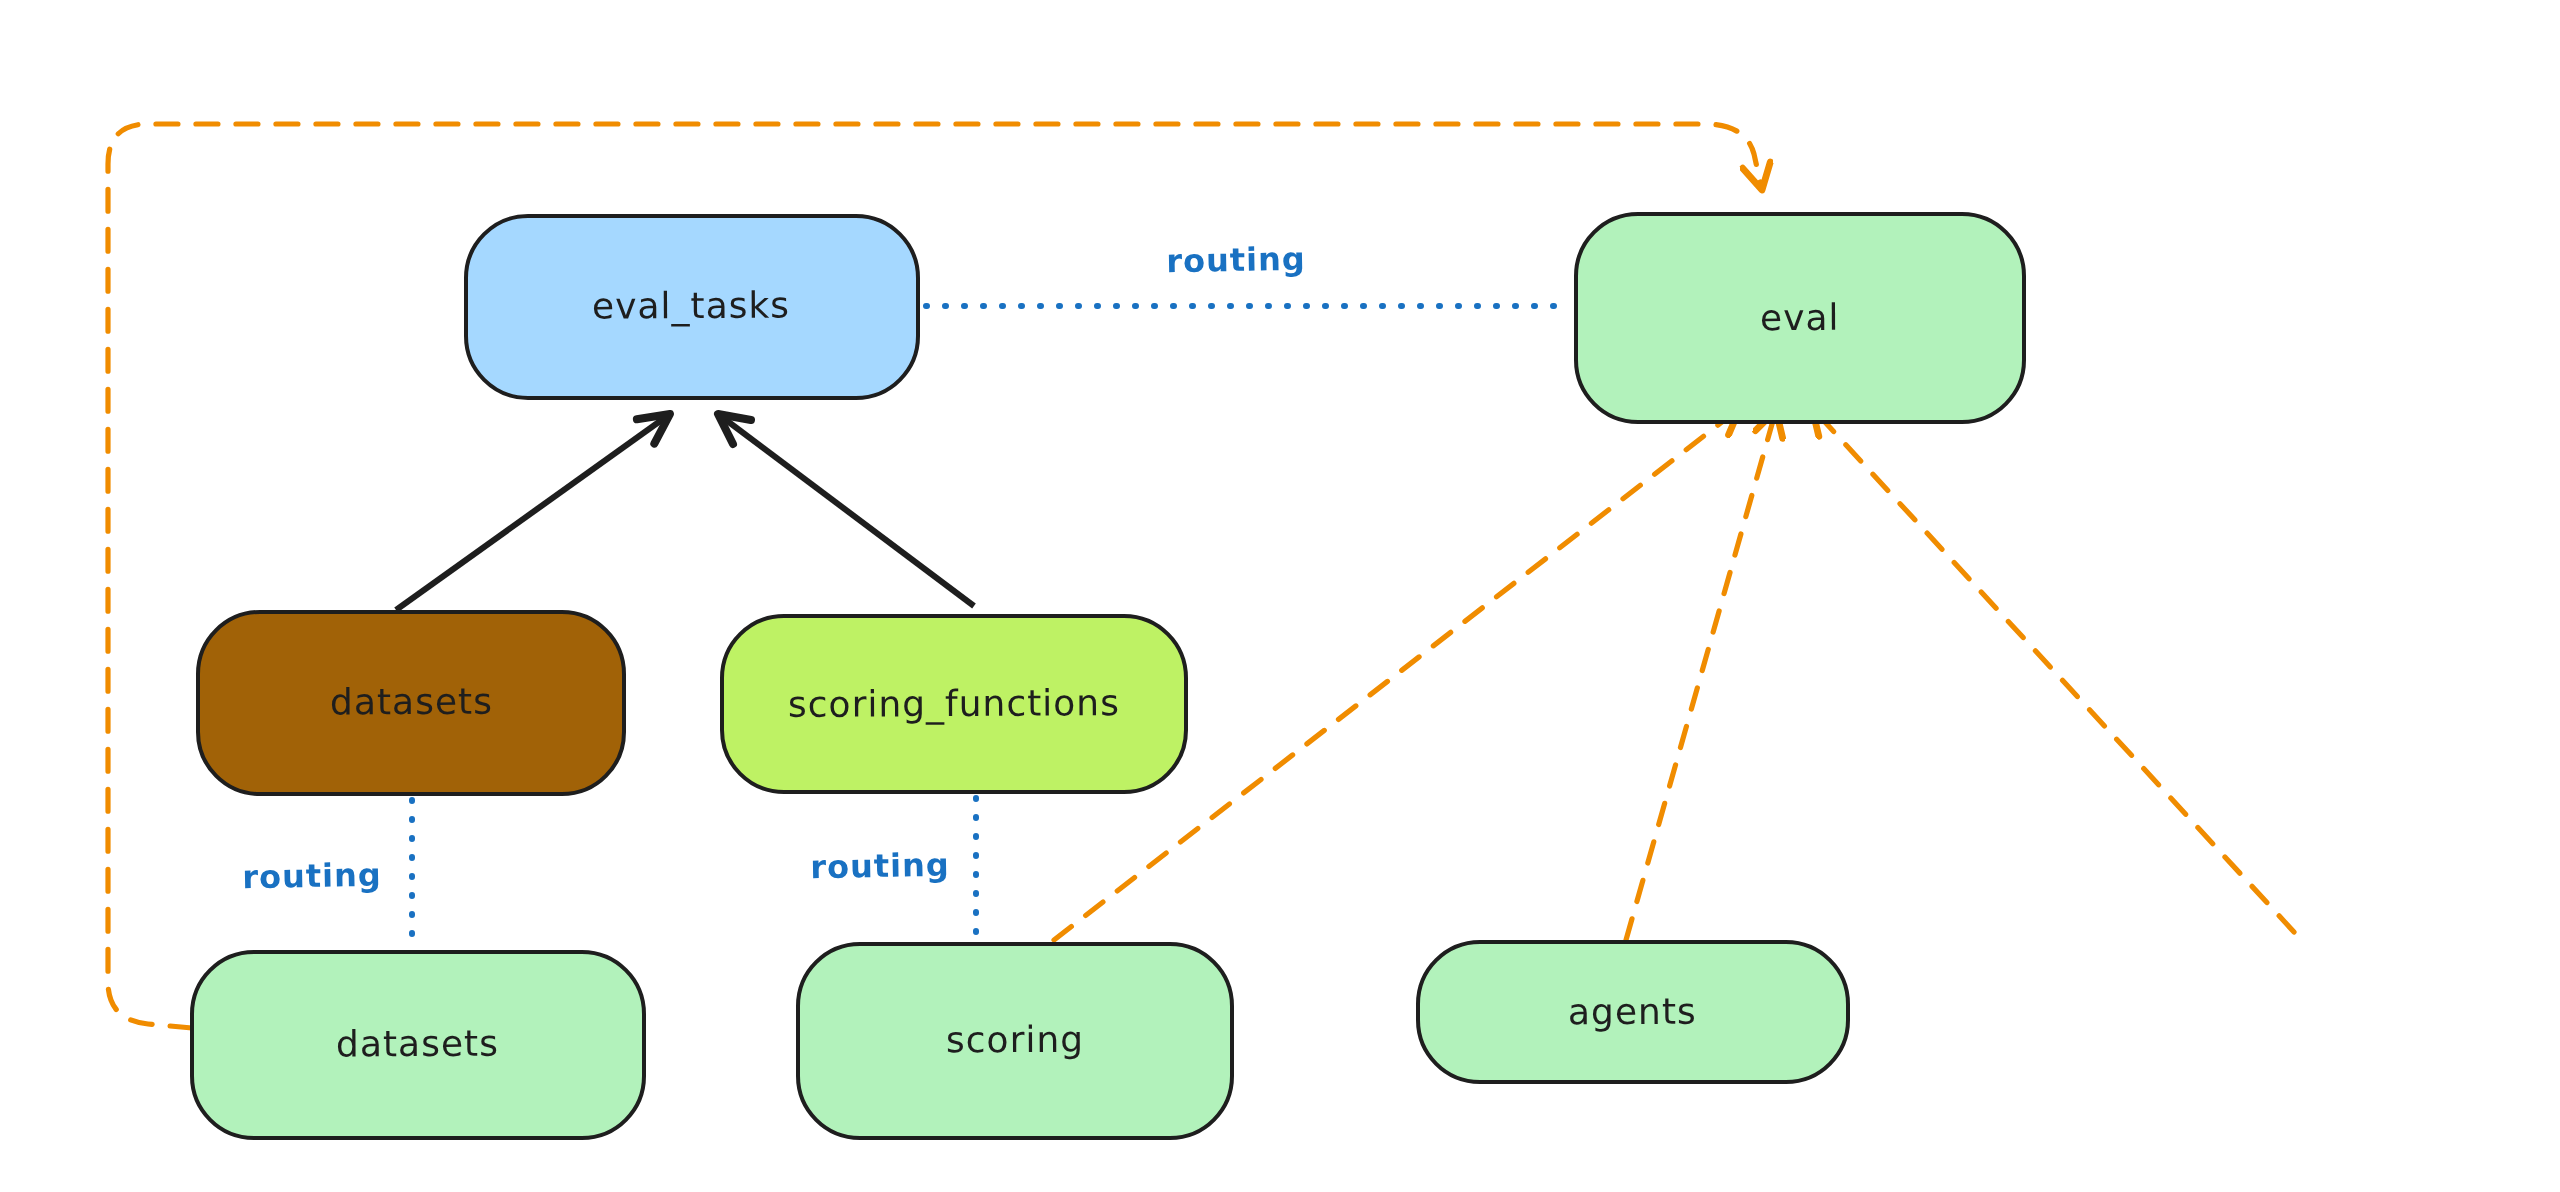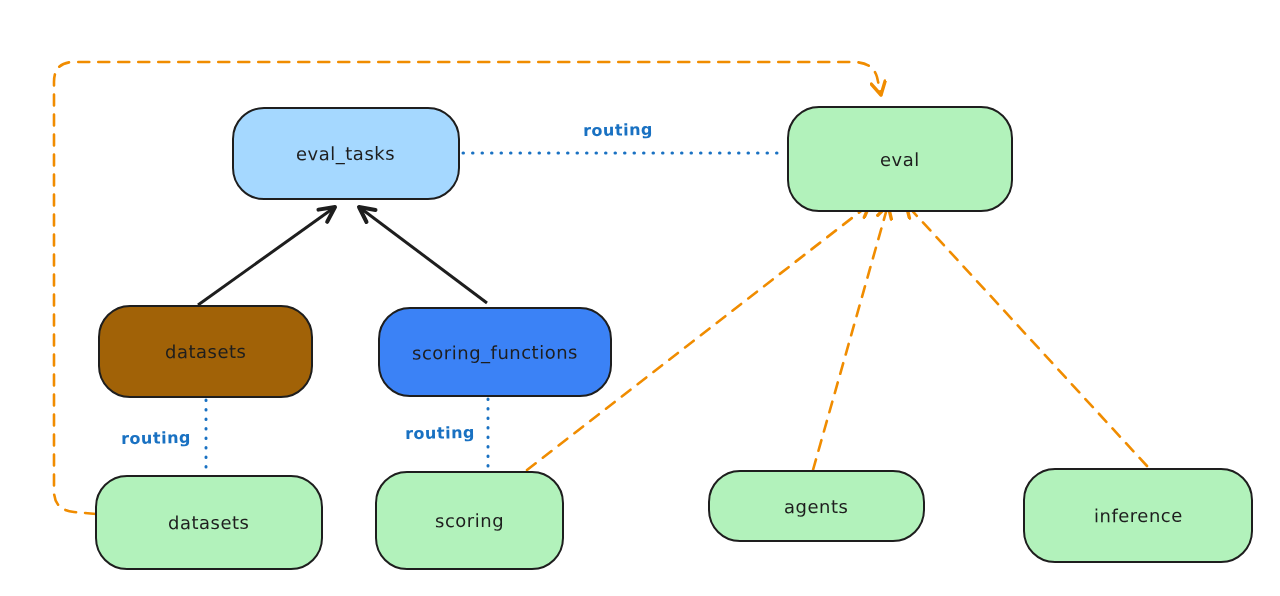--- a/index.html
+++ b/index.html
@@ -64,43 +64,40 @@
   </svg>
 
   <div class="node" style="left: 232px; top: 107px; width: 228px; height: 93px; background-color: rgb(165, 216, 255);" title="eval_tasks">
     <span>eval_tasks</span>
   </div>
 
   <div class="node" style="left: 98px; top: 305px; width: 215px; height: 93px; background-color: #a16207;">
     <span>datasets</span>
   </div>
 
-  <div class="node" style="left: 378px; top: 307px; width: 234px; height: 90px; background-color: #3b82f6;">
+  <div class="node" style="left: 360px; top: 307px; width: 234px; height: 90px; background-color: #bef264;">
     <span>scoring_functions</span>
   </div>
 
   <div class="node" style="left: 787px; top: 106px; width: 226px; height: 106px; background-color: rgb(178, 242, 187);">
     <span>eval</span>
   </div>
 
   <div class="node" style="left: 95px; top: 475px; width: 228px; height: 95px; background-color: rgb(178, 242, 187);">
     <span>datasets</span>
   </div>
 
-  <div class="node" style="left: 375px; top: 471px; width: 189px; height: 99px; background-color: rgb(178, 242, 187);">
+  <div class="node" style="left: 398px; top: 471px; width: 219px; height: 99px; background-color: rgb(178, 242, 187);">
     <span>scoring</span>
   </div>
 
   <div class="node" style="left: 708px; top: 470px; width: 217px; height: 72px; background-color: rgb(178, 242, 187);">
     <span>agents</span>
   </div>
 
-  <div class="node" style="left: 1023px; top: 468px; width: 230px; height: 95px; background-color: rgb(178, 242, 187);">
-    <span>inference</span>
-  </div>
 
   <div class="edge-label" style="left: 618px; top: 130px; color: rgb(25, 113, 194);">routing</div>
 
   <div class="edge-label" style="left: 156px; top: 438px; color: rgb(25, 113, 194);">routing</div>
 
   <div class="edge-label" style="left: 440px; top: 433px; color: rgb(25, 113, 194);">routing</div>
 
 </div>
 
 </body></html>

